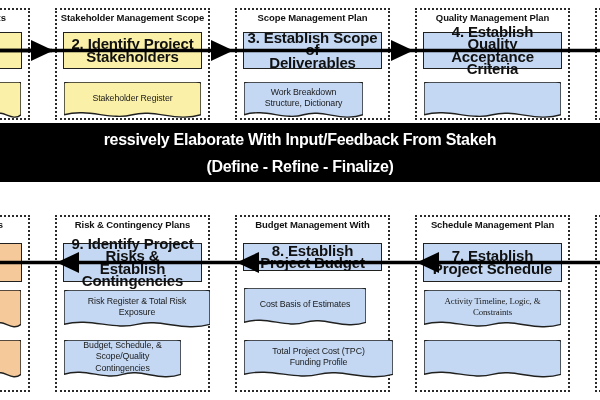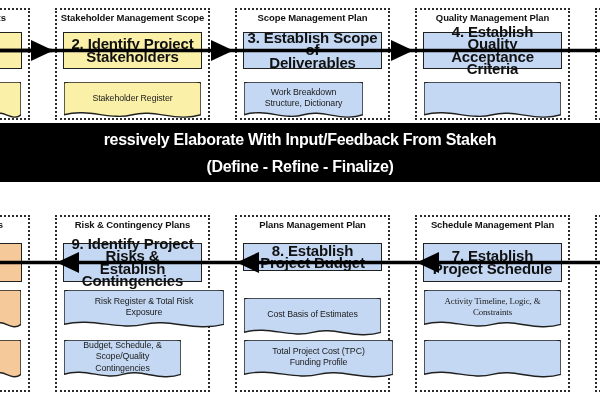--- a/index.html
+++ b/index.html
@@ -146,38 +146,38 @@
         <svg viewBox="0 0 100 100" preserveAspectRatio="none">
           <path d="M4,0 L96,0 Q100,0 100,4 L100,78 C82,96 66,64 50,78 C34,92 18,62 0,78 L0,4 Q0,0 4,0 Z" fill="#f5c99a" stroke="#20201f" stroke-width="1.4" vector-effect="non-scaling-stroke"></path>
         </svg>
         <div class="dtext"></div>
       </div>
       <div class="lane" style="left: 55px; top: 215px; width: 155px; height: 177px;"></div>
       <div class="lane-title" style="left: 55px; width: 155px; top: 219px;">Risk &amp; Contingency Plans</div>
       <div class="pbox blue" style="left: 63px; top: 243px; width: 139px; height: 39px;">
         <div>9. Identify Project Risks &amp;<br>Establish Contingencies</div>
       </div>
-      <div class="docbox" style="left: 64px; top: 290px; width: 160px; height: 44px;">
+      <div class="docbox" style="left: 64px; top: 290px; width: 146px; height: 44px;">
         <svg viewBox="0 0 100 100" preserveAspectRatio="none">
           <path d="M4,0 L96,0 Q100,0 100,4 L100,78 C82,96 66,64 50,78 C34,92 18,62 0,78 L0,4 Q0,0 4,0 Z" fill="#c4d8f3" stroke="#20201f" stroke-width="1.4" vector-effect="non-scaling-stroke"></path>
         </svg>
         <div class="dtext">Risk Register &amp; Total Risk<br>Exposure</div>
       </div>
       <div class="docbox" style="left: 64px; top: 340px; width: 117px; height: 44px;">
         <svg viewBox="0 0 100 100" preserveAspectRatio="none">
           <path d="M4,0 L96,0 Q100,0 100,4 L100,78 C82,96 66,64 50,78 C34,92 18,62 0,78 L0,4 Q0,0 4,0 Z" fill="#c4d8f3" stroke="#20201f" stroke-width="1.4" vector-effect="non-scaling-stroke"></path>
         </svg>
         <div class="dtext">Budget, Schedule, &amp;<br>Scope/Quality Contingencies</div>
       </div>
       <div class="lane" style="left: 235px; top: 215px; width: 155px; height: 177px;"></div>
-      <div class="lane-title" style="left: 235px; width: 155px; top: 219px;">Plans Management Plan</div>
+      <div class="lane-title" style="left: 235px; width: 155px; top: 219px;">Budget Management With</div>
       <div class="pbox blue" style="left: 243px; top: 243px; width: 139px; height: 28px;">
         <div>8. Establish<br>Project Budget</div>
       </div>
-      <div class="docbox" style="left: 244px; top: 298px; width: 137px; height: 44px;">
+      <div class="docbox" style="left: 244px; top: 288px; width: 122px; height: 44px;">
         <svg viewBox="0 0 100 100" preserveAspectRatio="none">
           <path d="M4,0 L96,0 Q100,0 100,4 L100,78 C82,96 66,64 50,78 C34,92 18,62 0,78 L0,4 Q0,0 4,0 Z" fill="#c4d8f3" stroke="#20201f" stroke-width="1.4" vector-effect="non-scaling-stroke"></path>
         </svg>
         <div class="dtext">Cost Basis of Estimates</div>
       </div>
       <div class="docbox" style="left: 244px; top: 340px; width: 149px; height: 44px;">
         <svg viewBox="0 0 100 100" preserveAspectRatio="none">
           <path d="M4,0 L96,0 Q100,0 100,4 L100,78 C82,96 66,64 50,78 C34,92 18,62 0,78 L0,4 Q0,0 4,0 Z" fill="#c4d8f3" stroke="#20201f" stroke-width="1.4" vector-effect="non-scaling-stroke"></path>
         </svg>
         <div class="dtext">Total Project Cost (TPC)<br>Funding Profile</div>

